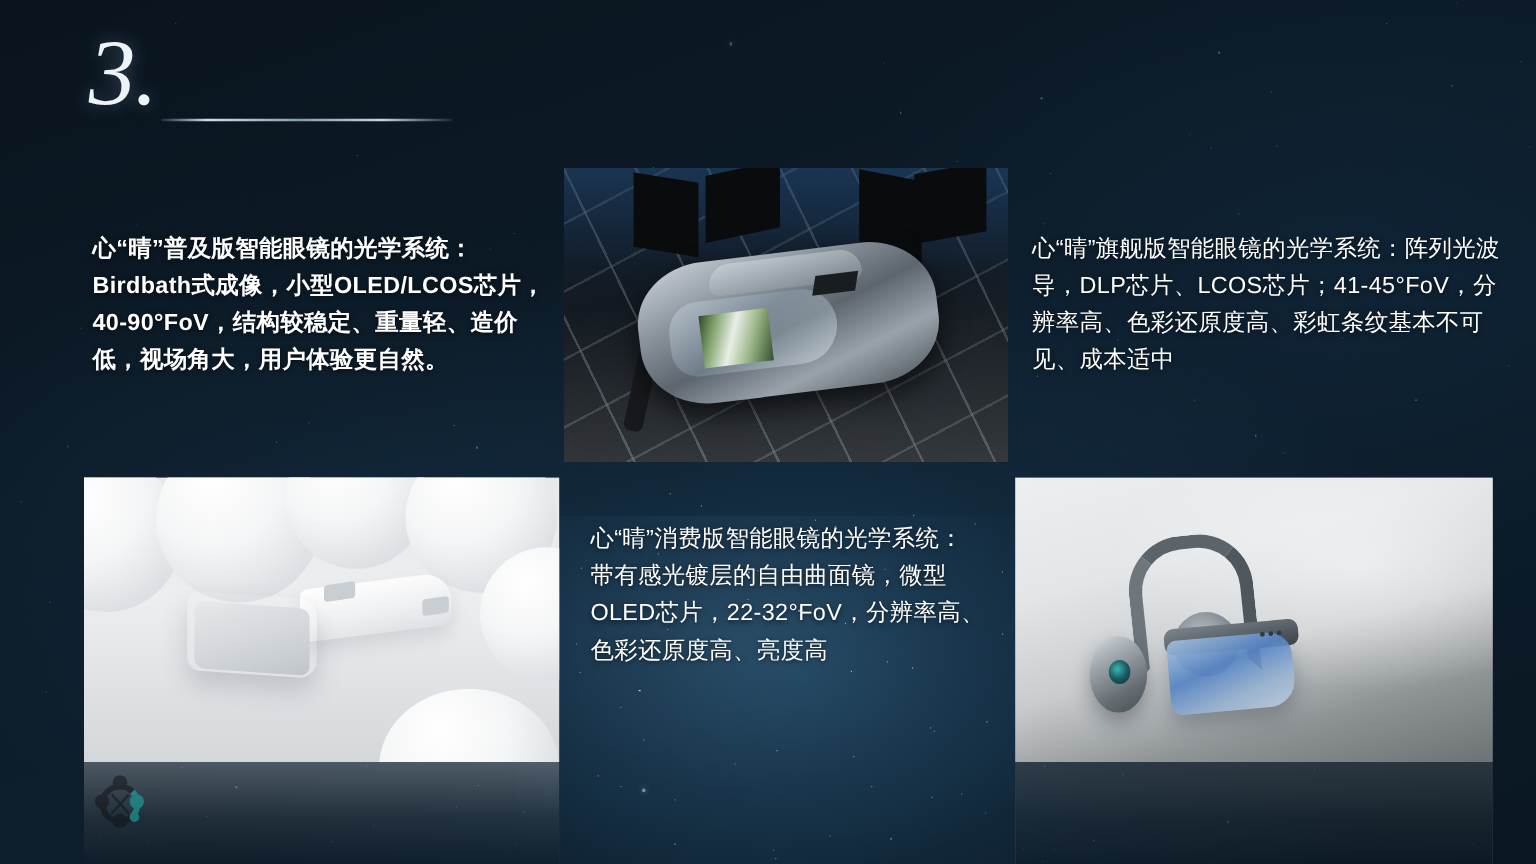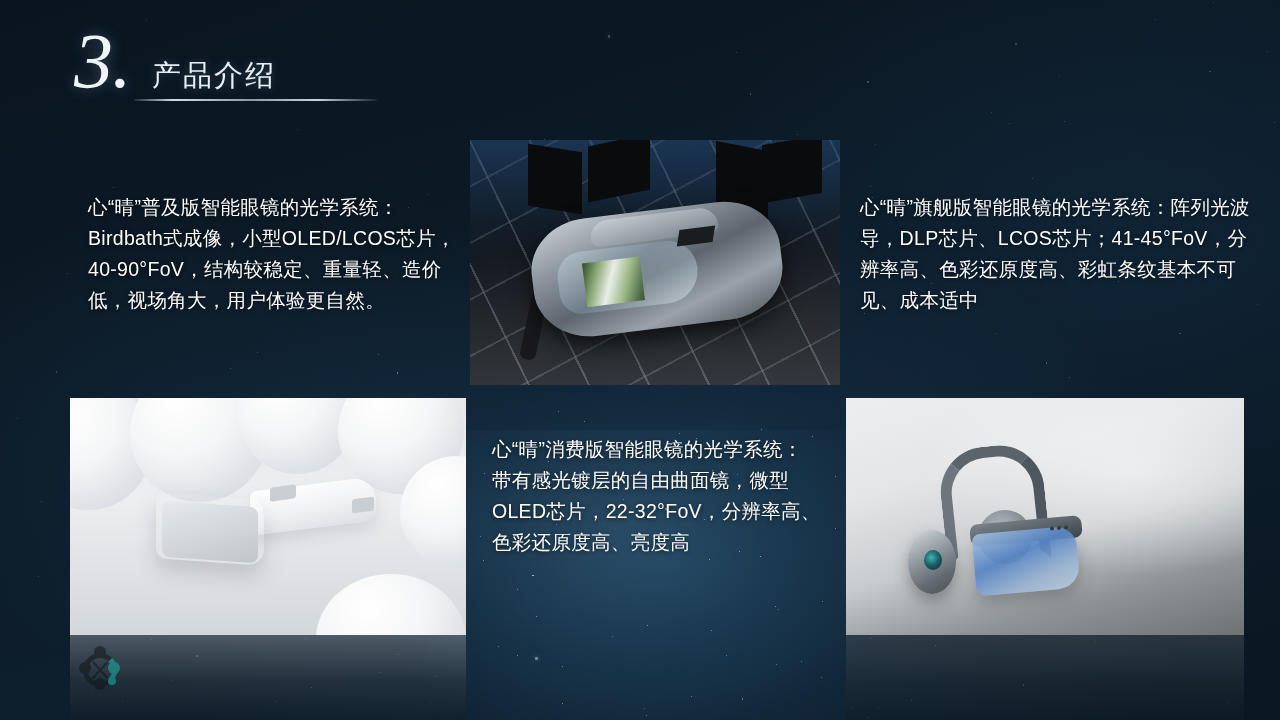--- a/index.html
+++ b/index.html
@@ -80,21 +80,21 @@
   
   .txt {
     position: absolute;
     color: #ffffff;
     font-size: 19.5px;
     line-height: 31px;
     letter-spacing: 0.3px;
     text-shadow: 0 1px 4px rgba(0,0,0,0.65);
     white-space: pre-wrap;
   }
-  #txt-left   { left: 88px;  top: 192px; width: 382px; }
+  #txt-left   { left: 77px;  top: 192px; width: 382px; font-weight: bold; }
   #txt-right  { left: 860px; top: 192px; width: 390px; }
   #txt-middle { left: 492px; top: 434px; width: 330px; }
 
   
   .photo {
     position: absolute;
     overflow: hidden;
   }
 
   
@@ -534,21 +534,20 @@
       <div class="s" style="left: 1068px; top: 538.2px; width: 0.8px; height: 0.8px; opacity: 0.39;"></div>
       <div class="s" style="left: 645.9px; top: 715.2px; width: 0.8px; height: 0.8px; opacity: 0.54;"></div>
       <div class="s" style="left: 869.5px; top: 602.1px; width: 0.8px; height: 0.8px; opacity: 0.44;"></div>
       <div class="s" style="left: 535.7px; top: 615.8px; width: 1.2px; height: 1.2px; opacity: 0.55;"></div>
       <div class="s" style="left: 435.6px; top: 675.6px; width: 0.8px; height: 0.8px; opacity: 0.6;"></div>
     </div>
   <div class="nebula-dust"></div>
 
   <div class="header">
     <div class="num">3.</div>
-    <div class="title">产品介绍</div>
     <div class="title-rule"></div>
   </div>
 
   <div class="photo" id="photo-top">
     <div class="grid-floor"></div>
     <div class="grid-tint"></div>
     <div class="blk" id="blk1"></div>
     <div class="blk" id="blk2"></div>
     <div class="blk" id="blk3"></div>
     <div class="blk" id="blk4"></div>

